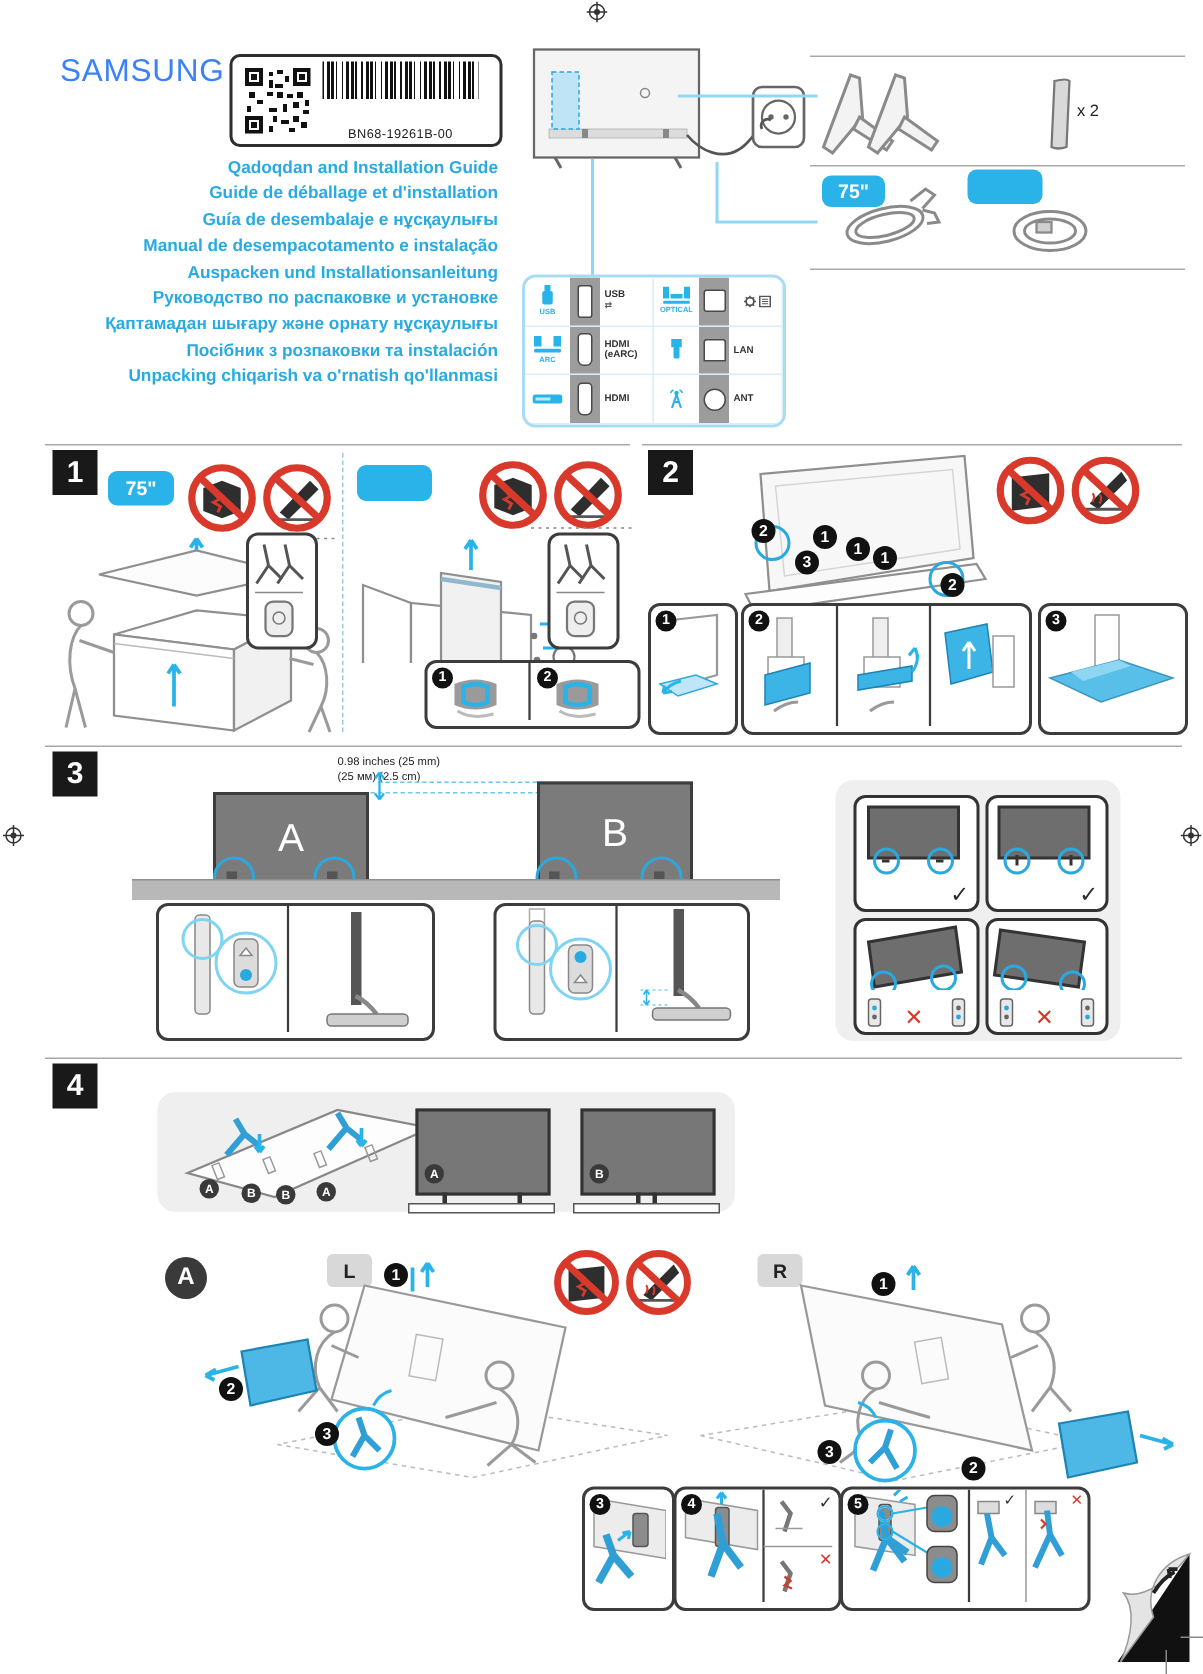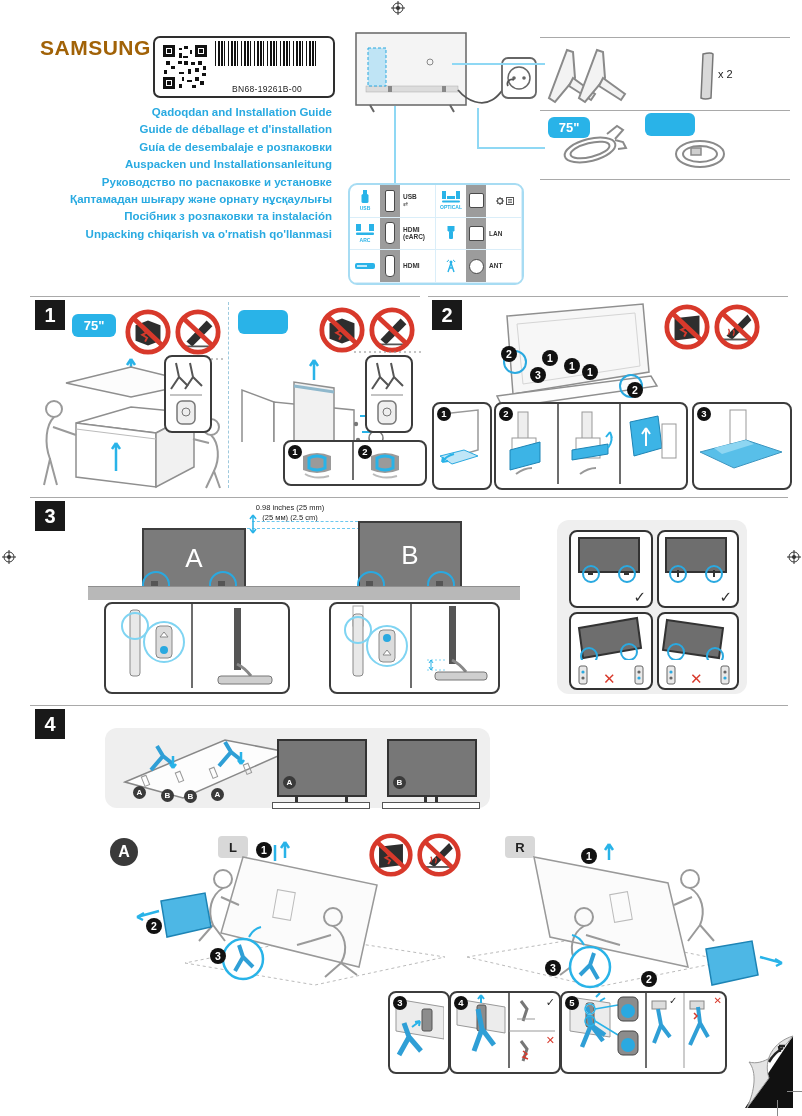--- a/index.html
+++ b/index.html
@@ -1,20 +1,20 @@
 <!DOCTYPE html>
 <html><head>
 <meta charset="utf-8">
 <style>
   html,body{margin:0;padding:0;background:#e9e9e9;}
   .page{position:relative;width:802px;height:1116px;background:#ffffff;margin:0 auto;overflow:hidden;
         font-family:"Liberation Sans","DejaVu Sans",sans-serif;color:#222;}
   .abs{position:absolute;}
   .rule{position:absolute;height:1px;background:#a9a9a9;}
-  .brand{font-weight:bold;font-size:21px;letter-spacing:.5px;color:#a16207;}
+  .brand{font-weight:normal;font-size:21px;letter-spacing:.5px;color:#3b82f6;}
   .label-box{border:2px solid #2e2e2e;border-radius:7px;background:#fff;display:flex;align-items:center;padding:5px 8px;gap:8px;}
   .barcode{height:25px;background:repeating-linear-gradient(90deg,#111 0 1px,#fff 1px 3px,#111 3px 5px,#fff 5px 6px,#111 6px 8px,#fff 8px 9px,#111 9px 10px,#fff 10px 13px);}
   .bc-text{font-size:8.5px;text-align:center;color:#222;margin-top:18px;letter-spacing:.3px;}
   .titles{ text-align:right;color:#29aae1;font-weight:bold;font-size:11.5px;line-height:17.4px;}
   .badge{background:#29b3e8;color:#fff;font-weight:bold;border-radius:6px;display:flex;align-items:center;justify-content:center;font-size:13px;}
   .secnum{width:30px;height:30px;background:#191919;color:#fff;font-weight:bold;font-size:20px;display:flex;align-items:center;justify-content:center;}
   .cnum{position:absolute;background:#111;color:#fff;border-radius:50%;width:14px;height:14px;font-size:9.5px;font-weight:bold;display:flex;align-items:center;justify-content:center;line-height:1;}
   .cnum.big{width:16px;height:16px;font-size:10.5px;}
   .panel{position:absolute;background:#fff;border:2px solid #3c3c3c;border-radius:8px;}
   .ports{position:absolute;border:2px solid #a7dcf3;border-radius:9px;background:#fff;overflow:hidden;
@@ -23,21 +23,21 @@
   .pcell .src{width:30px;display:flex;flex-direction:column;align-items:center;justify-content:center;gap:1px;}
   .pcell .src .t{font-size:5px;font-weight:bold;color:#29b3e8;}
   .pcell .col{width:20px;background:#9c9c9c;display:flex;align-items:center;justify-content:center;}
   .pcell .lab{flex:1;display:flex;flex-direction:column;align-items:flex-start;justify-content:center;padding-left:3px;font-size:6.5px;font-weight:bold;color:#333;line-height:7.5px;}
   .slot{width:8px;height:20px;background:#fff;border:1.5px solid #4a4a4a;border-radius:2px;}
   .slot.sq{width:13px;height:13px;}
   .slot.rd{width:13px;height:13px;border-radius:50%;}
   .chk{color:#2d2d2d;font-weight:bold;font-size:15px;line-height:1;}
   .xm{color:#d8392b;font-weight:bold;font-size:15px;line-height:1;}
   .dash-blue{border-top:1.5px dashed #6cc8ef;height:0;}
-  .measure{font-size:7.5px;line-height:9.5px;color:#222;text-align:center;}
+  .measure{font-size:7.5px;line-height:9.5px;color:#222;}
   .tv{position:absolute;background:#7b7b7b;border:2.5px solid #3d3d3d;display:flex;align-items:center;justify-content:center;color:#fff;font-size:26px;}
   .foot{position:absolute;width:7px;height:5px;background:#555;}
   .bcirc{position:absolute;border:2.5px solid #2aa9e0;border-radius:50%;}
   .graypanel{position:absolute;background:#efefef;border-radius:12px;}
   .mini{position:absolute;background:#fff;border:2px solid #333;border-radius:8px;}
   .abcirc{position:absolute;background:#3a3a3a;color:#fff;border-radius:50%;display:flex;align-items:center;justify-content:center;font-weight:bold;}
   .lrbadge{position:absolute;background:#d8d8d8;color:#222;border-radius:4px;font-weight:bold;font-size:13px;display:flex;align-items:center;justify-content:center;}
   .dashdiv{position:absolute;border-left:1.5px dashed #9ec9dd;width:0;}
   .blueline{position:absolute;background:#8fd8f4;}
   svg{display:block;}
@@ -102,21 +102,22 @@
     </svg>
     <div style="width:104px">
       <div class="barcode"></div>
       <div class="bc-text">BN68-19261B-00</div>
     </div>
   </div>
 
   <div class="abs titles" style="right:470px;top:104px;width:300px">
     <div>Qadoqdan and Installation Guide</div>
     <div>Guide de déballage et d'installation</div>
-    <div>Guía de desembalaje e розпаковки</div>
+    <div>Guía de desembalaje e нұсқаулығы</div>
+    <div>Manual de desempacotamento e instalação</div>
     <div>Auspacken und Installationsanleitung</div>
     <div>Руководство по распаковке и установке</div>
     <div>Қаптамадан шығару және орнату нұсқаулығы</div>
     <div>Посібник з розпаковки та instalación</div>
     <div>Unpacking chiqarish va o'rnatish qo'llanmasi</div>
   </div>
 
   <svg class="abs" style="left:350px;top:28px" width="190" height="85" viewBox="0 0 190 85">
     <rect x="6" y="5" width="110" height="72" fill="#f4f4f4" stroke="#666" stroke-width="1.5"></rect>
     <rect x="16" y="58" width="92" height="6" fill="#dcdcdc" stroke="#aaa" stroke-width=".5"></rect>

